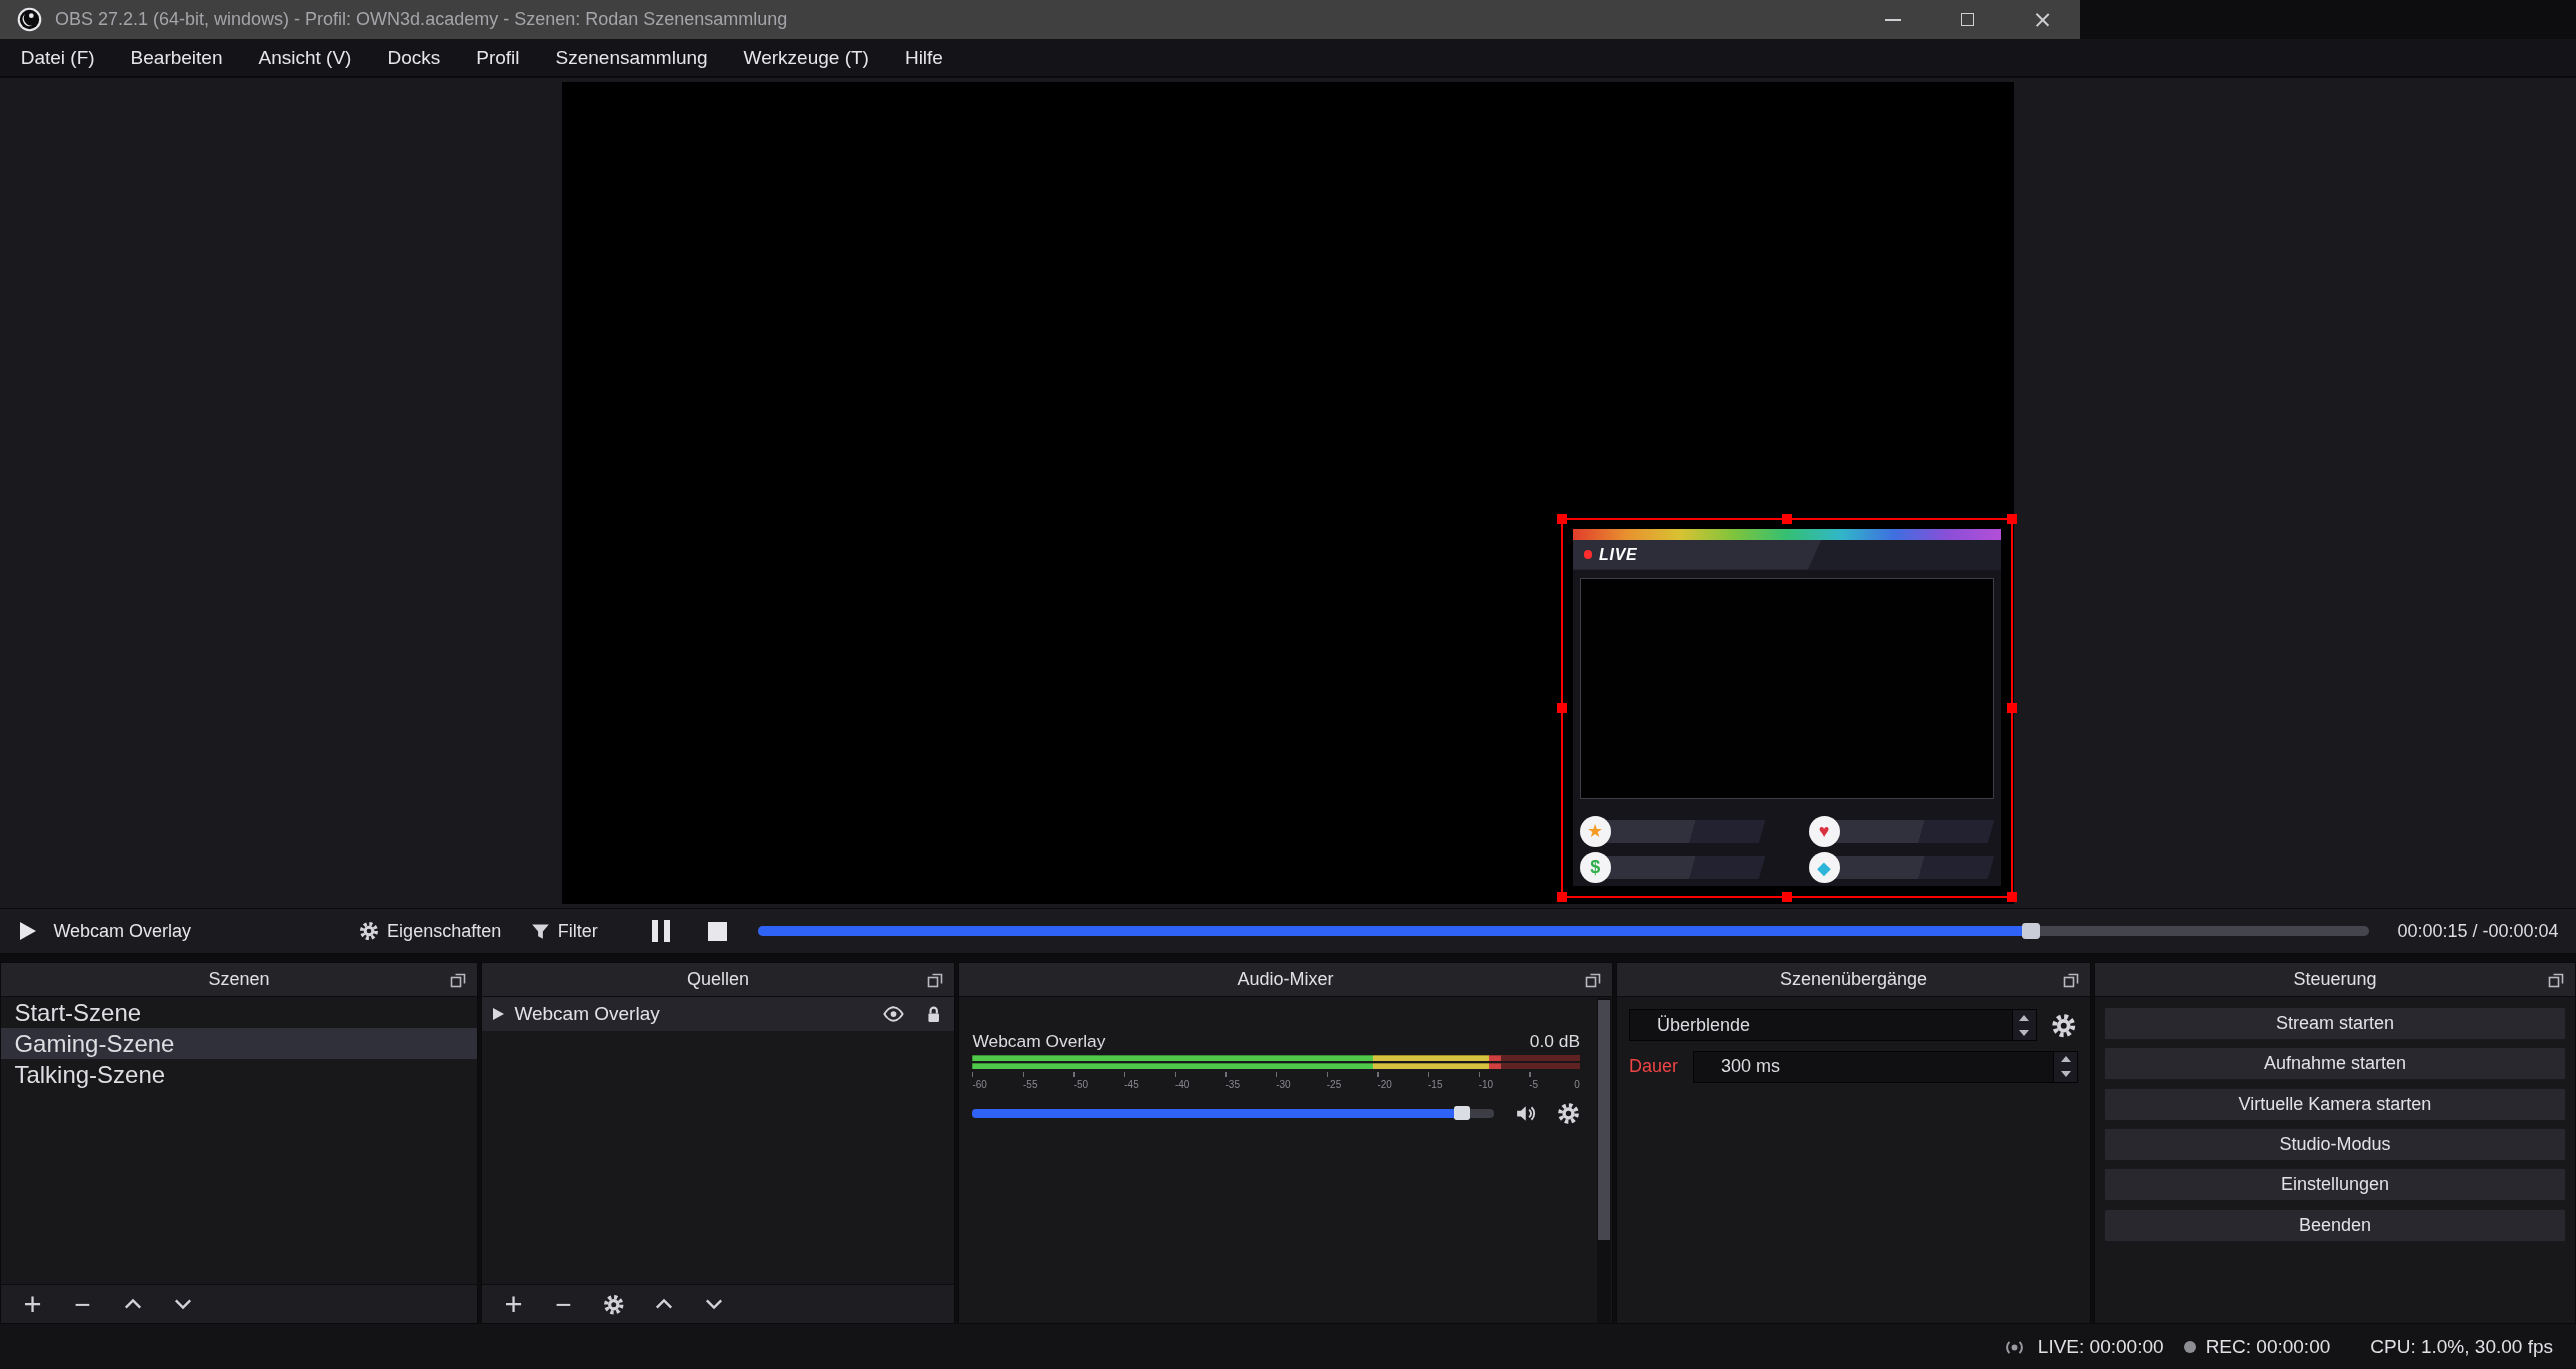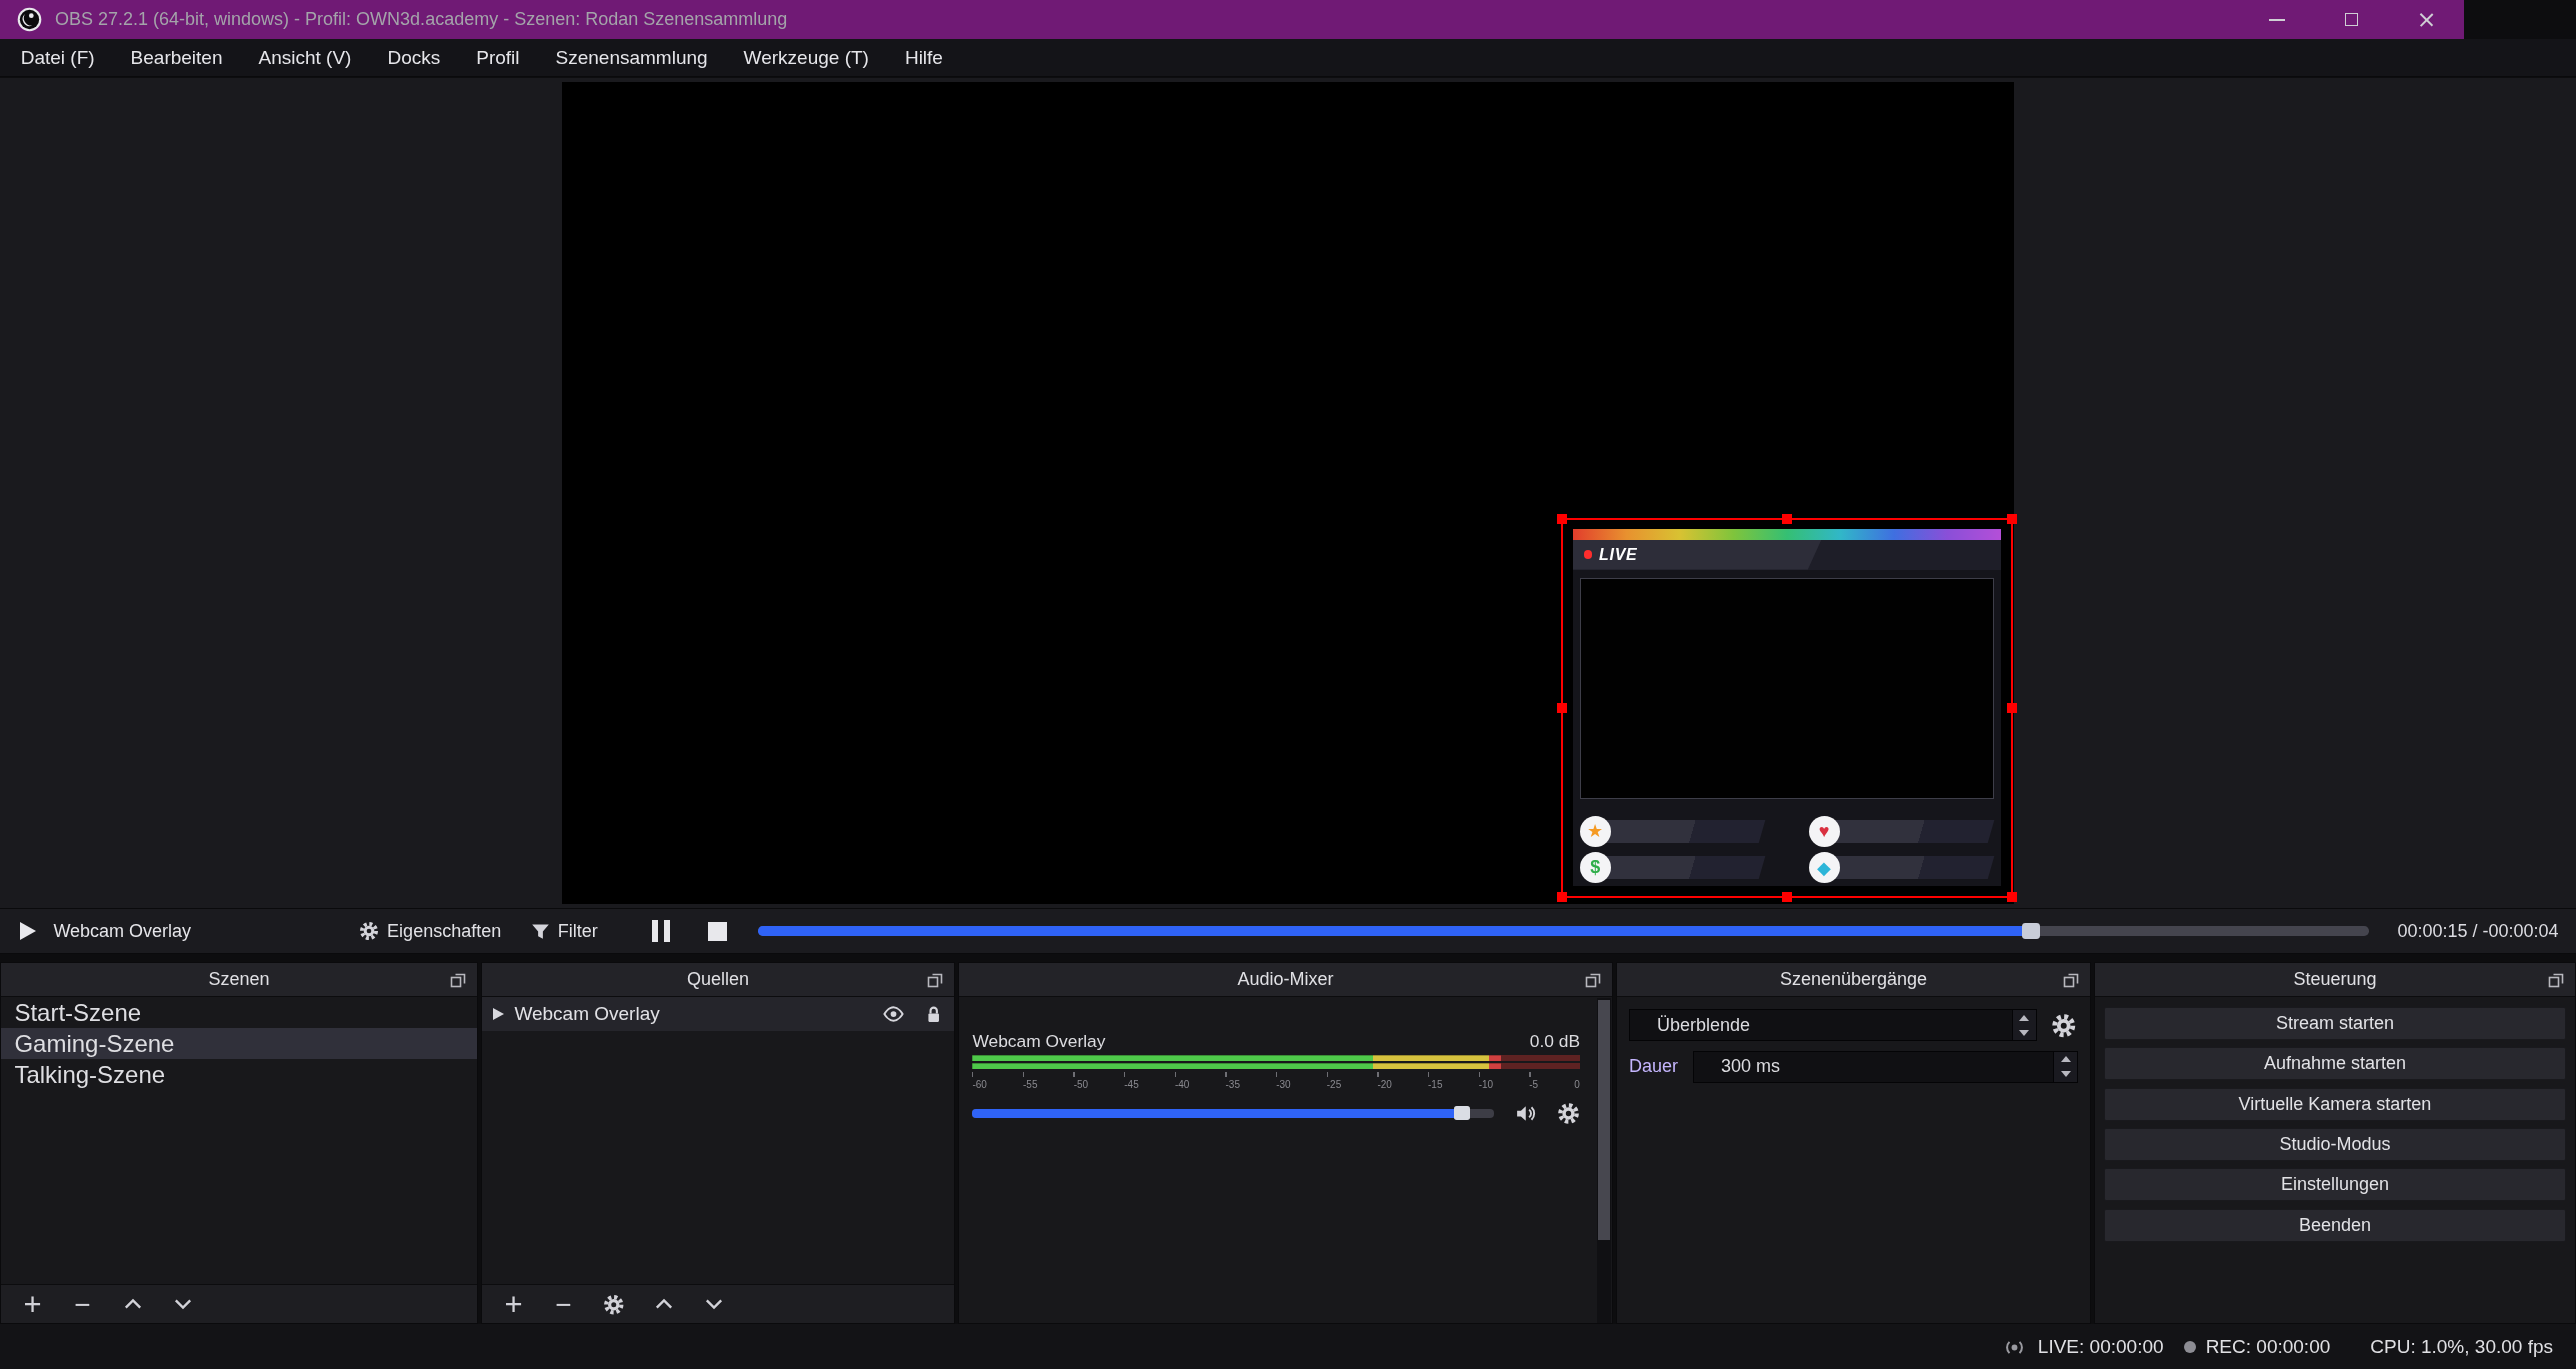--- a/index.html
+++ b/index.html
@@ -9,22 +9,22 @@
     width: 2576px; height: 1370px;
     overflow: hidden;
     background: #0d0d0f;
     font-family: "Liberation Sans", "DejaVu Sans", sans-serif;
     color: #e2e2e6;
     -webkit-font-smoothing: antialiased;
   }
 
   
   #titlebar {
-    position:absolute; left:0; top:0; width:2464px; height:39px;
-    background:#701a75; display:flex; align-items:center;text-align:right;
+    position:absolute; left:0; top:0; width:2080px; height:39px;
+    background:#404040; display:flex; align-items:center;text-align:right;
   }
   .obs-logo { width:27px; height:27px; margin-left:16px; flex:0 0 auto; }
   .win-title { margin-left:12px; font-size:18px; color:#a4a4aa; white-space:nowrap; }
   .win-spacer { flex:1; }
   .win-btn { width:75px; height:39px; position:relative; background:transparent; border:0; cursor:default; }
   .win-btn .g-min { position:absolute; left:50%; top:50%; width:16px; height:2px; margin:-0.7px 0 0 -8px; background:#cfcfd4; }
   .win-btn .g-max { position:absolute; left:50%; top:50%; width:13.4px; height:13.4px; margin:-6.7px 0 0 -6.7px; border:1.3px solid #cfcfd4; }
   .win-btn .g-x1,.win-btn .g-x2 { position:absolute; left:50%; top:50%; width:17.4px; height:1.7px; margin:-0.7px 0 0 -8.7px; background:#cfcfd4; }
   .win-btn .g-x1 { transform:rotate(45deg); } .win-btn .g-x2 { transform:rotate(-45deg); }
 
@@ -142,21 +142,21 @@
   .t-row2 { margin-top:9.4px; }
   .combo, .spinbox { position:relative; flex:1; height:32px; background:#101013; border:0.7px solid #040406;
                      display:flex; align-items:center; padding-left:27px; font-size:18px; color:#dcdce0; }
   .spin-arrows { position:absolute; right:0; top:0; bottom:0; width:24px; border-left:0.7px solid #040406;
                  display:flex; flex-direction:column; }
   .spin-arrows .sa { flex:1; display:flex; align-items:center; justify-content:center; background:#1a1a20; }
   .tri-up { width:0; height:0; border-left:5.4px solid transparent; border-right:5.4px solid transparent; border-bottom:6px solid #b8b8c0; }
   .tri-dn { width:0; height:0; border-left:5.4px solid transparent; border-right:5.4px solid transparent; border-top:6px solid #b8b8c0; }
   .gear-btn { margin-left:12px; width:29.5px; height:29.5px; display:flex; align-items:center; justify-content:center;
               background:transparent; border:0; color:#d4d4da; }
-  .t-label { width:64px; font-size:18px; color:#c4b5fd; flex:0 0 auto; }
+  .t-label { width:64px; font-size:18px; color:#ef4444; flex:0 0 auto; }
 
   
   .ctl-body { padding:9.4px; }
   .ctl-btn { display:block; width:100%; height:33px; margin-bottom:7.4px;
              background:#28282e; border:0.7px solid #19191d; border-radius:2px;
              font-size:18px; color:#e2e2e6; font-family:inherit; }
 
   
   #statusbar { position:absolute; left:0; top:1324px; width:2576px; height:46px; background:#131316;
                display:flex; align-items:center; justify-content:flex-end; }

